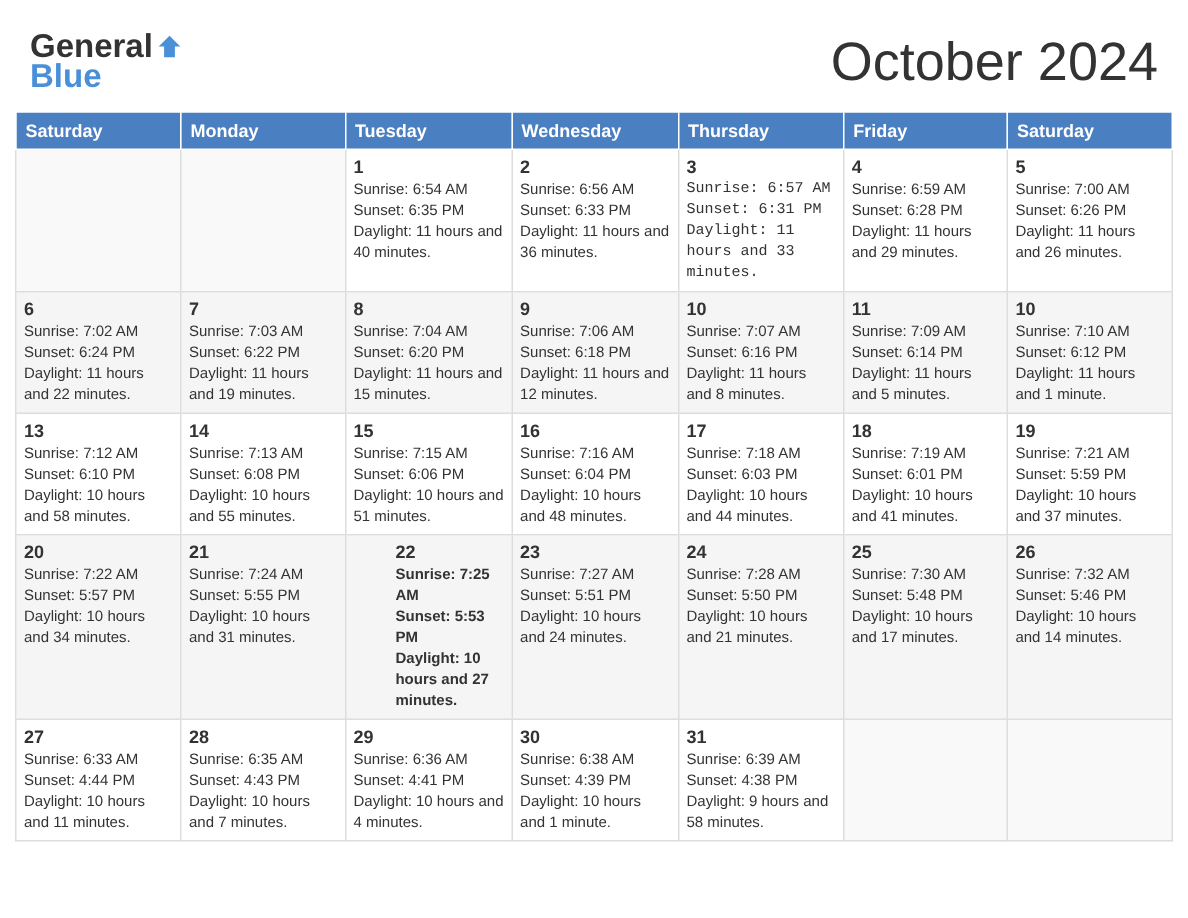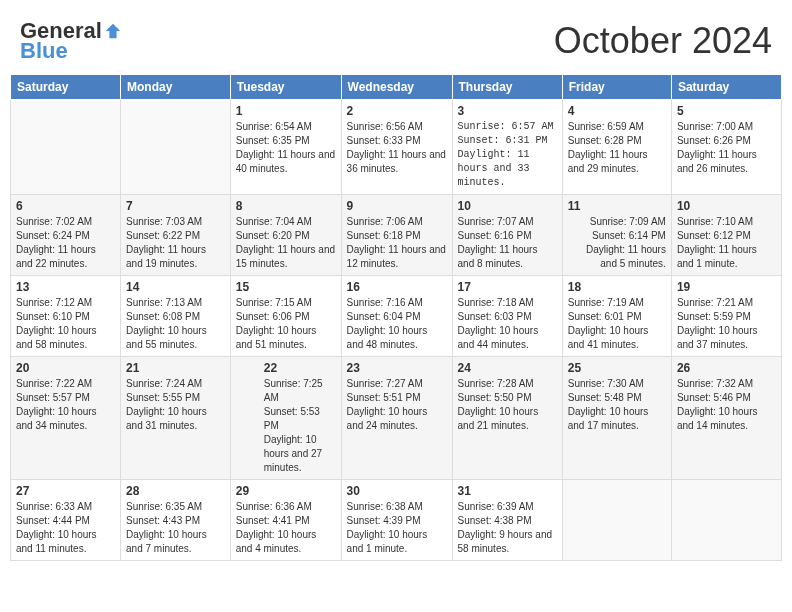--- a/index.html
+++ b/index.html
@@ -184,21 +184,21 @@
 Daylight: 11 hours and 12 minutes.</div>
         </td>
         <td style="background: rgb(245, 245, 245);">
           <span class="day-num">10</span>
           <div class="day-info" style="white-space: pre-line;">Sunrise: 7:07 AM
 Sunset: 6:16 PM
 Daylight: 11 hours and 8 minutes.</div>
         </td>
         <td style="background: rgb(245, 245, 245);">
           <span class="day-num">11</span>
-          <div class="day-info" style="white-space: pre-line; text-align: right;">Sunrise: 7:09 AM
+          <div class="day-info" style="white-space: pre-line;">Sunrise: 7:09 AM
 Sunset: 6:14 PM
 Daylight: 11 hours and 5 minutes.</div>
         </td>
         <td style="background: rgb(245, 245, 245);">
           <span class="day-num">10</span>
           <div class="day-info" style="white-space: pre-line;">Sunrise: 7:10 AM
 Sunset: 6:12 PM
 Daylight: 11 hours and 1 minute.</div>
         </td>
       </tr>
@@ -254,21 +254,21 @@
 Daylight: 10 hours and 34 minutes.</div>
         </td>
         <td style="background: rgb(245, 245, 245);">
           <span class="day-num">21</span>
           <div class="day-info" style="white-space: pre-line;">Sunrise: 7:24 AM
 Sunset: 5:55 PM
 Daylight: 10 hours and 31 minutes.</div>
         </td>
         <td style="background: rgb(245, 245, 245); padding-left: 33px;">
           <span class="day-num">22</span>
-          <div class="day-info" style="white-space: pre-line;">Sunrise: 7:25 AM
+          <div class="day-info" style="white-space: pre-line; font-weight: bold;">Sunrise: 7:25 AM
 Sunset: 5:53 PM
 Daylight: 10 hours and 27 minutes.</div>
         </td>
         <td style="background: rgb(245, 245, 245);">
           <span class="day-num">23</span>
           <div class="day-info" style="white-space: pre-line;">Sunrise: 7:27 AM
 Sunset: 5:51 PM
 Daylight: 10 hours and 24 minutes.</div>
         </td>
         <td style="background: rgb(245, 245, 245);">

